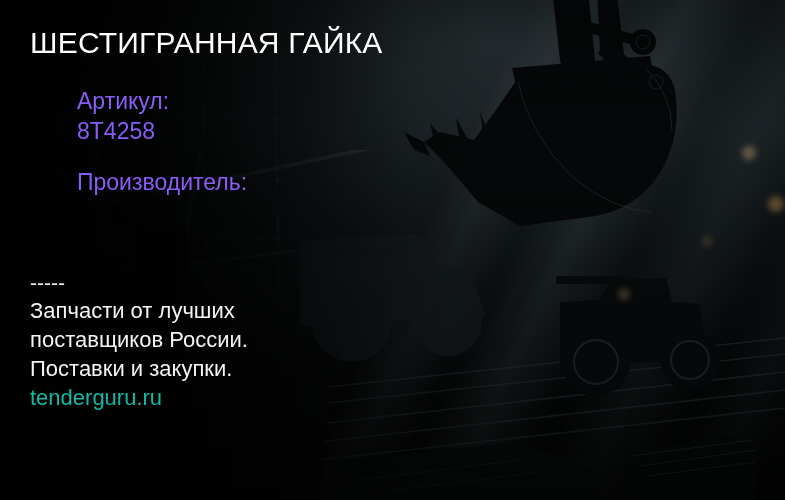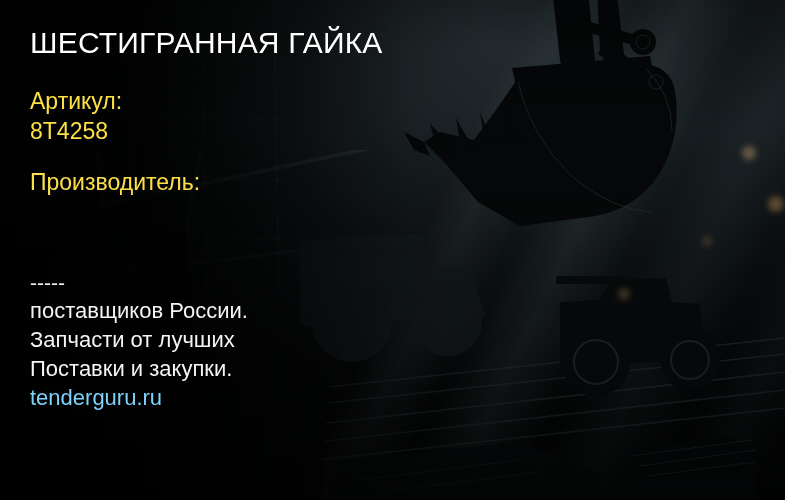--- a/index.html
+++ b/index.html
@@ -114,22 +114,23 @@
     letter-spacing: .2px;
     color: #ffffff;
     white-space: nowrap;
   }
 
   .block { position: absolute; left: 0; }
   .block .lbl,
   .block .val {
     font-size: 23px;
     line-height: 30px;
-    color: #fde047;
+    color: #8b5cf6;
     white-space: nowrap;
+    margin-left: 47px;
   }
 
   #blk-article { top: 86px; }
   #blk-maker   { top: 167px; }
 
   .promo {
     position: absolute;
     left: 0;
     top: 270px;
     width: 400px;
@@ -139,21 +140,21 @@
     line-height: 26px;
     color: #f2f2f4;
     letter-spacing: 0px;
   }
   .promo .pline {
     font-size: 22px;
     line-height: 29px;
     color: #f4f4f6;
     white-space: nowrap;
   }
-  .promo .pline.site { color: #7dd3fc; }
+  .promo .pline.site { color: #14b8a6; }
 </style>
 </head>
 <body>
 
 <div id="card">
 
   <div class="bg-layer bg-base"></div>
   <div class="bg-layer bg-rays"></div>
   <div class="bg-layer bg-grid"></div>
   <div class="bg-layer bg-rail"></div>
@@ -267,20 +268,20 @@
       <div class="lbl">Артикул:</div>
       <div class="val">8T4258</div>
     </div>
 
     <div class="block" id="blk-maker">
       <div class="lbl">Производитель:</div>
     </div>
 
     <div class="promo">
       <div class="dashes">-----</div>
+      <div class="pline">Запчасти от лучших</div>
       <div class="pline">поставщиков России.</div>
-      <div class="pline">Запчасти от лучших</div>
       <div class="pline">Поставки и закупки.</div>
       <div class="pline site">tenderguru.ru</div>
     </div>
 
   </div>
 </div>
 
 </body></html>

